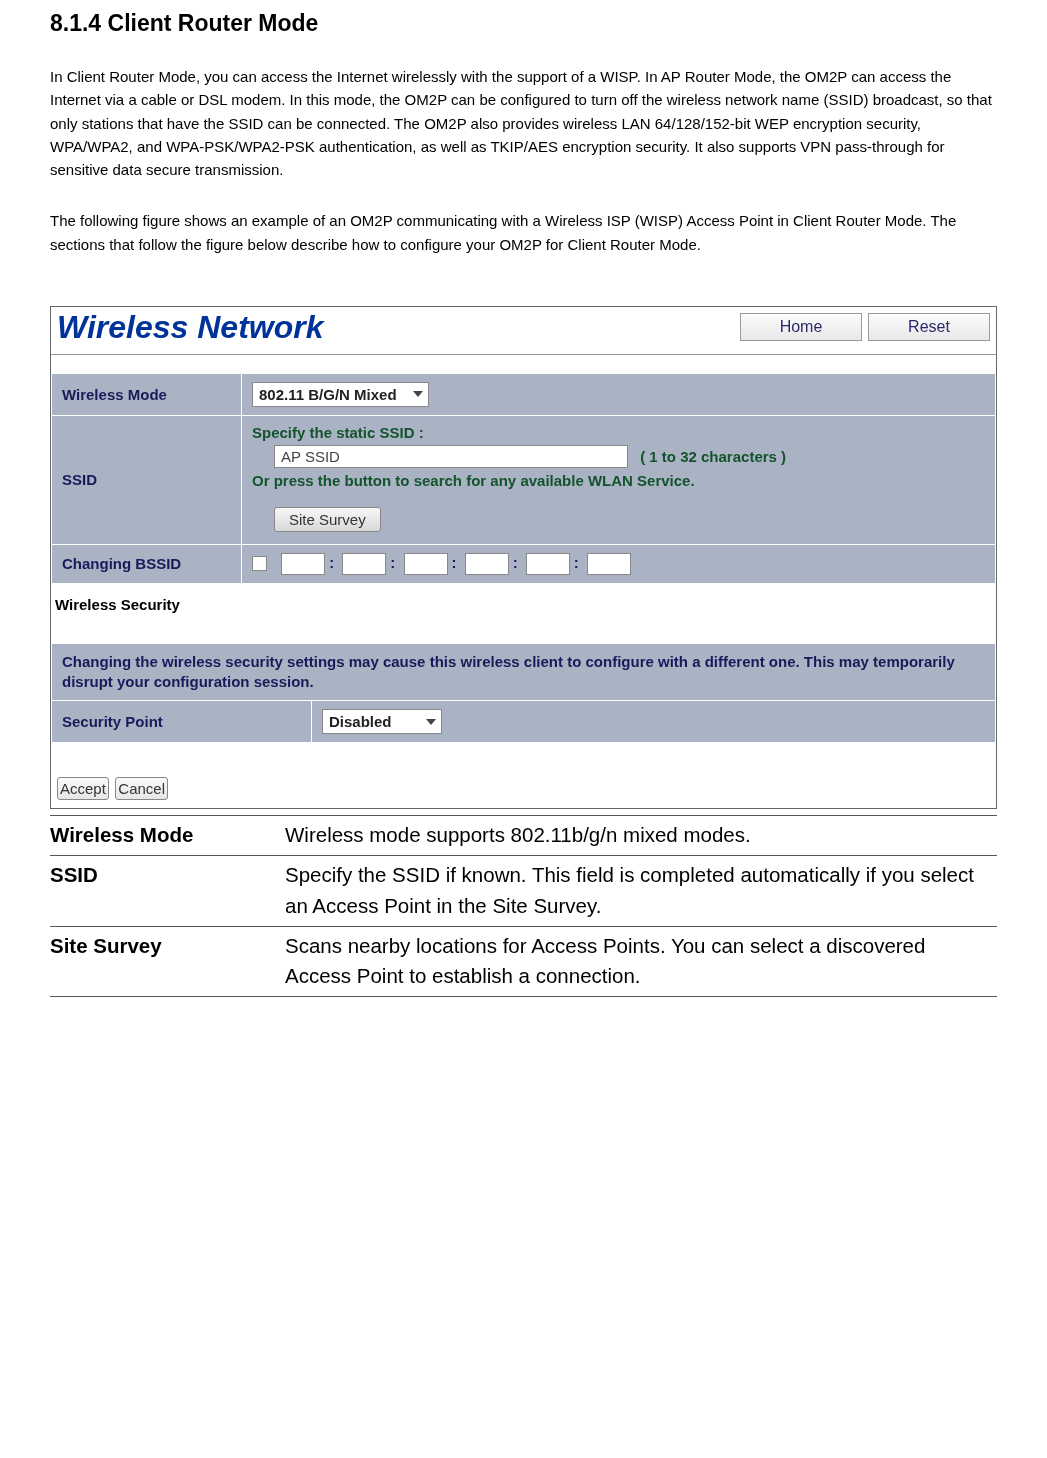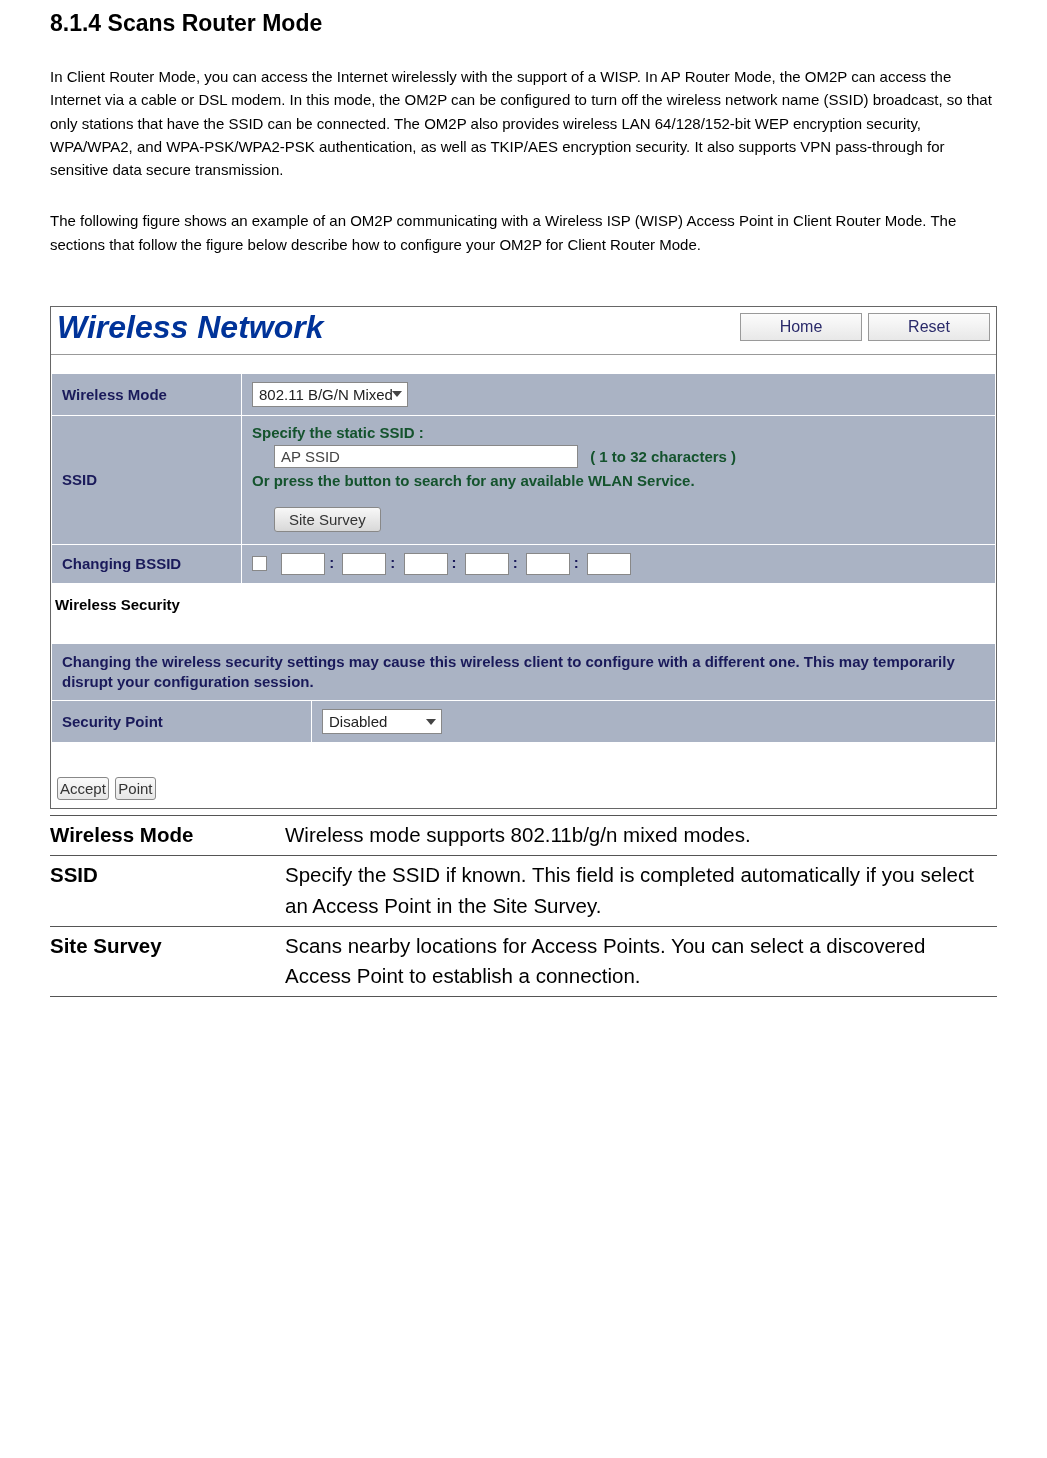--- a/index.html
+++ b/index.html
@@ -62,23 +62,23 @@
     font-size: 15px;
     font-weight: bold;
     padding: 8px 10px;
     vertical-align: middle;
   }
   table.cfg td.wide-cell { background:#aab3c4; }
   .sel {
     background:#fff;
     border:1px solid #888;
     font-size:15px;
-    padding:3px 14px 3px 6px;
+    padding:3px 31px 3px 6px;
     color:#222;
-    font-weight:normal;
+    font-weight:bold;
     position:relative;
     display:inline-block;
   }
   .sel .caret {
     position:absolute; right:5px; top:50%; transform:translateY(-50%);
     width:0;height:0;border-left:5px solid transparent;border-right:5px solid transparent;border-top:6px solid #444;
   }
   .txt-in {
     background:#fff;border:1px solid #888;font-size:15px;padding:2px 6px;color:#444;font-weight:normal;display:inline-block;
   }
@@ -113,21 +113,21 @@
     padding:4px 6px 4px 0;
     font-size:20.5px;
     line-height:1.5;
     vertical-align:top;
   }
   table.desc td.term { font-weight:bold; width:235px; }
 </style>
 </head>
 <body>
 
-<h2 class="section-heading">8.1.4 Scans Router Mode</h2>
+<h2 class="section-heading">8.1.4 Client Router Mode</h2>
 
 <p class="body-para">In Client Router Mode, you can access the Internet wirelessly with the support of a WISP. In AP Router Mode, the OM2P can access the Internet via a cable or DSL modem. In this mode, the OM2P can be configured to turn off the wireless network name (SSID) broadcast, so that only stations that have the SSID can be connected. The OM2P also provides wireless LAN 64/128/152-bit WEP encryption security, WPA/WPA2, and WPA-PSK/WPA2-PSK authentication, as well as TKIP/AES encryption security. It also supports VPN pass-through for sensitive data secure transmission.</p>
 
 <p class="body-para">The following figure shows an example of an OM2P communicating with a Wireless ISP (WISP) Access Point in Client Router Mode. The sections that follow the figure below describe how to configure your OM2P for Client Router Mode.</p>
 
 <div class="figure-wrap">
 
   <div class="panel-head">
     <span class="panel-title">Wireless Network</span>
     <span class="hdr-btn">Home</span>
@@ -143,21 +143,21 @@
           <span>802.11 B/G/N Mixed</span>
           <span class="caret"></span>
         </span>
       </td>
     </tr>
     <tr>
       <td>SSID</td>
       <td class="wide-cell">
         <div class="note-txt">Specify the static SSID  :</div>
         <div style="margin:4px 0 4px 22px;">
-          <span class="txt-in" style="width:304px;">AP SSID</span>
+          <span class="txt-in" style="width:354px;">AP SSID</span>
           <span class="note-txt" style="margin-left:8px;">( 1 to 32 characters )</span>
         </div>
         <div class="note-txt">Or press the button to search for any available WLAN Service.</div>
         <div style="margin:18px 0 4px 22px;">
           <span class="btn3d">Site Survey</span>
         </div>
       </td>
     </tr>
     <tr>
       <td>Changing BSSID</td>
@@ -188,21 +188,21 @@
           <span>Disabled</span>
           <span class="caret"></span>
         </span>
       </td>
     </tr>
   </tbody>
     </table>
 
   <div class="bottom-btns">
     <span class="flat-btn">Accept</span>
-    <span class="flat-btn">Point</span>
+    <span class="flat-btn">Cancel</span>
   </div>
 </div>
 
 <table class="desc">
   <tbody>
       <tr>
     <td class="term">Wireless Mode</td>
     <td>Wireless mode supports 802.11b/g/n mixed modes.</td>
   </tr>
   <tr>

